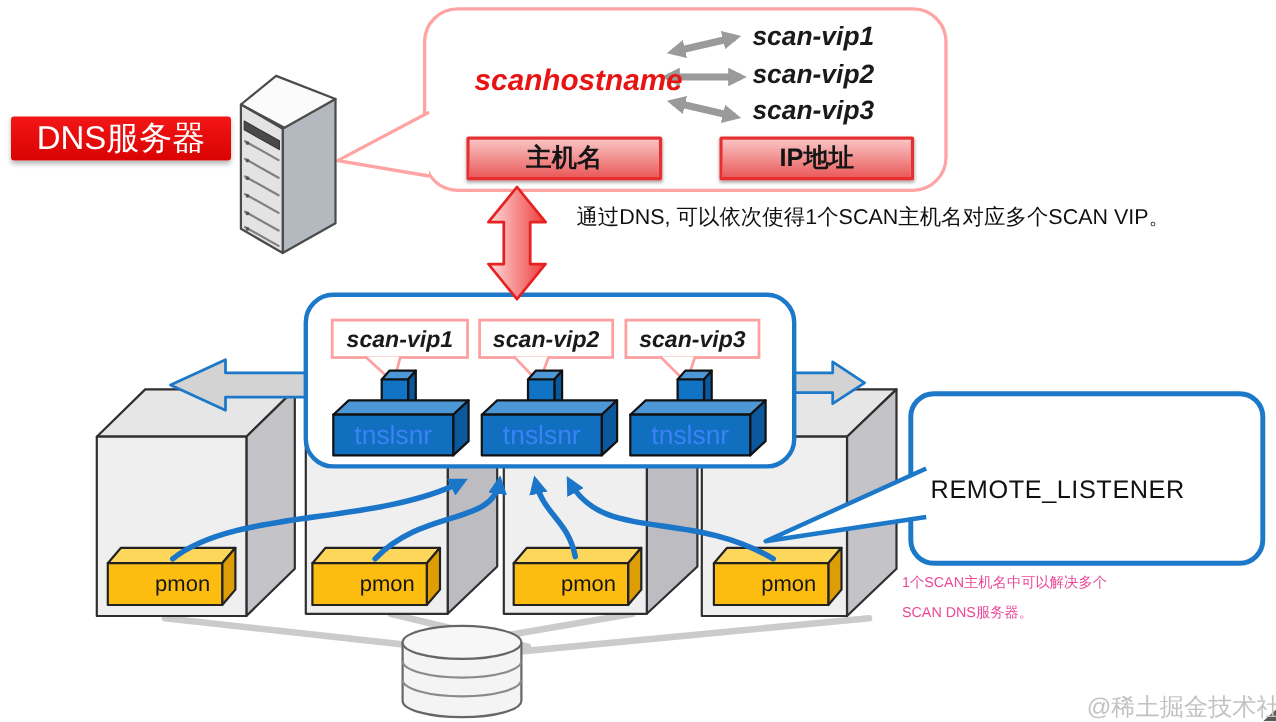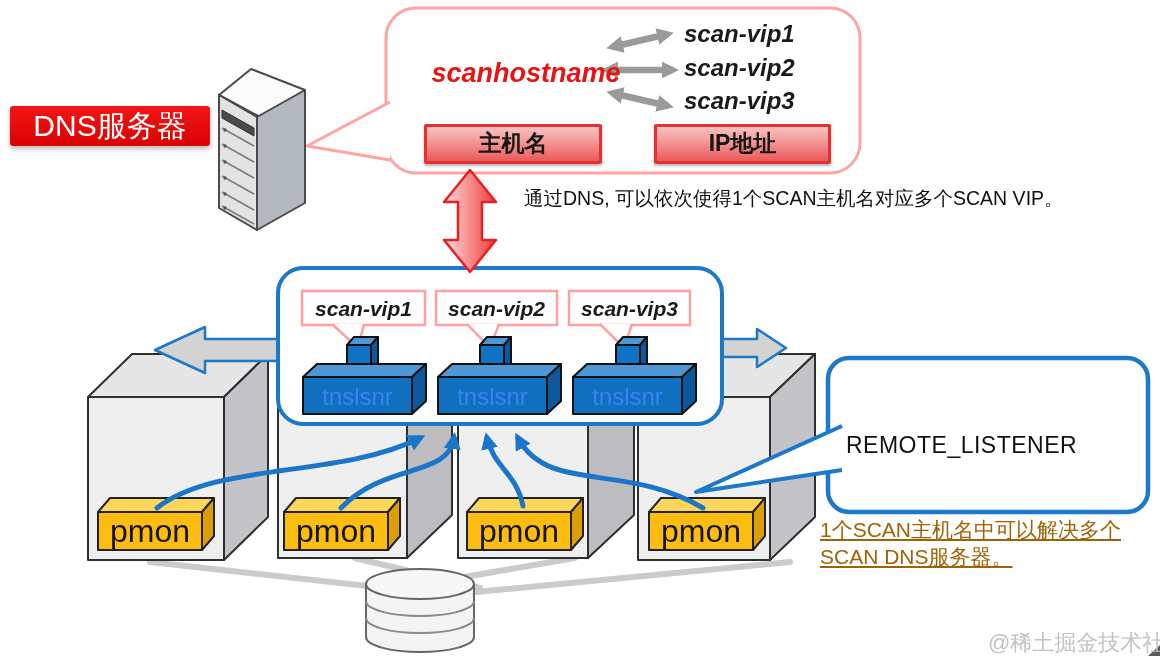--- a/index.html
+++ b/index.html
@@ -15,25 +15,25 @@
      background:linear-gradient(#f9c3c3,#f08080 65%,#ea5a5a);box-shadow:0 2px 3px rgba(0,0,0,.3);}
   #scanhostname-text{left:416px;top:57px;width:220px;height:32px;line-height:32px;
      font-size:27px;font-weight:bold;font-style:italic;color:#e81414;text-align:center;}
   .vip-top{left:684px;width:160px;height:30px;line-height:30px;font-size:24px;
      font-weight:bold;font-style:italic;color:#1a1a1a;}
   #dns-note{left:524px;top:183px;width:600px;font-size:19.5px;line-height:30px;color:#101010;}
   .vip-mid{top:293px;height:31px;line-height:31px;font-size:21px;font-weight:bold;
      font-style:italic;text-align:center;color:#1a1a1a;}
   .lsnr{top:379px;width:109px;height:35px;line-height:35px;font-size:24px;font-weight:normal;
      color:#3b82f6;text-align:center;}
-  .pmon{top:513px;width:104px;height:37px;line-height:37px;font-size:32px;text-align:center;color:#151515;}
+  .pmon{top:513px;width:104px;height:37px;line-height:37px;font-size:20px;text-align:center;color:#151515;padding-left:16px;}
   .rl-line{left:846px;font-size:23px;color:#111;}
   #rl-line3 .host{color:#e81414;font-weight:bold;font-style:italic;}
   #rl-line3 .sfx{font-style:italic;}
-  #scan-note{left:820px;top:516px;width:335px;font-size:21px;line-height:27px;color:#a16207;text-decoration:underline;}
+  #scan-note{left:820px;top:516px;width:335px;font-size:13px;line-height:27px;color:#ec4899;}
   #watermark{left:988px;top:628px;font-size:22px;color:#c2c2c2;}
 </style>
 </head>
 <body>
 
 <div class="stage">
 
 <svg width="1160" height="656" viewBox="0 0 1160 656">
   <defs>
     <marker id="mb" viewBox="0 0 10 10" refX="6.5" refY="5" markerWidth="3.4" markerHeight="3.4" orient="auto-start-reverse">

